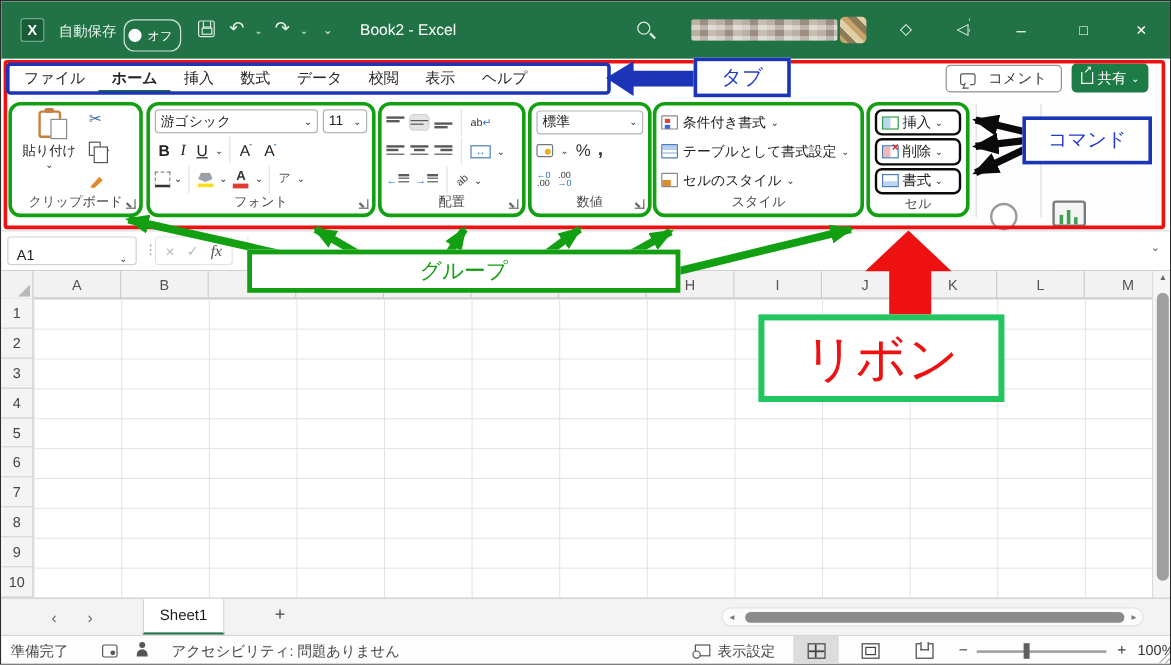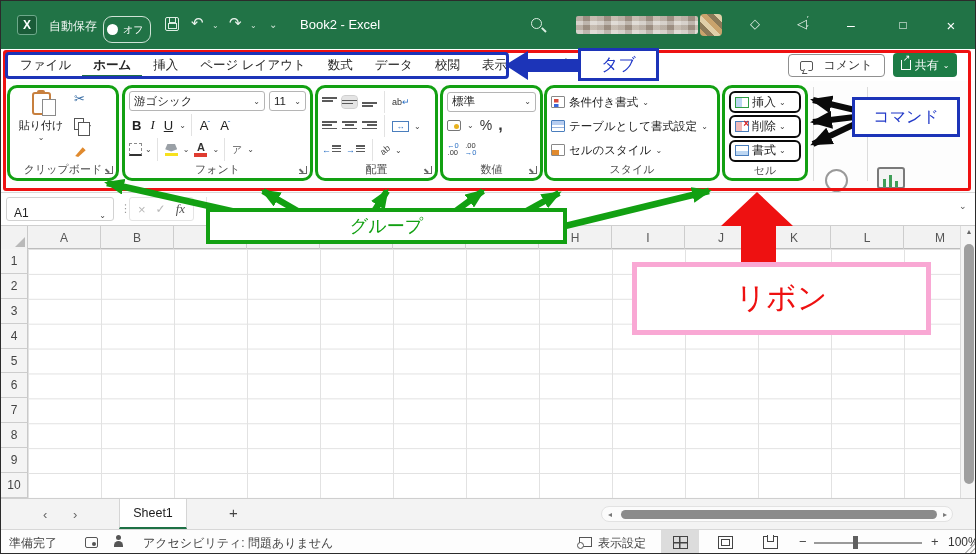--- a/index.html
+++ b/index.html
@@ -209,21 +209,21 @@
   .grip { position:absolute; right:1px; bottom:1px; width:12px; height:12px; background:repeating-linear-gradient(135deg,transparent 0 2px,#bbb 2px 3.5px); clip-path:polygon(100% 0,100% 100%,0 100%); }
 
   
   .red-frame { position:absolute; left:2px; top:49px; width:968px; height:141px; border:3px solid #ee1111; border-radius:3px; z-index:40; pointer-events:none; }
   .blue-frame { position:absolute; left:4px; top:51px; width:504px; height:27px; border:3px solid #1c34b8; border-radius:4px; z-index:40; pointer-events:none; }
   .arrows { position:absolute; left:0; top:0; z-index:50; pointer-events:none; }
   .anno-lbl { position:absolute; background:#fff; display:flex; align-items:center; justify-content:center; z-index:60; }
   .lbl-tab { left:577px; top:47px; width:81px; height:33px; border:3px solid #1c34b8; color:#2038c8; font-size:17px; }
   .lbl-cmd { left:851px; top:96px; width:108px; height:40px; border:3px solid #1c34b8; color:#2038c8; font-size:16px; }
   .lbl-grp { left:205px; top:207px; width:361px; height:36px; border:4px solid #12a012; color:#12a012; font-size:18px; }
-  .lbl-rib { left:631px; top:261px; width:299px; height:73px; border:5px solid #f9a8d4; color:#ee1111; font-size:30px; }
+  .lbl-rib { left:631px; top:261px; width:205px; height:73px; border:5px solid #22c55e; color:#ee1111; font-size:42px; }
 </style>
 </head>
 <body>
 
 <div class="app">
 
   <div class="titlebar">
     <div class="tb logo">X</div>
     <div class="tb autosave-lbl">自動保存</div>
     <div class="tb toggle">
@@ -245,21 +245,20 @@
     <div class="win-btn w-min">–</div>
     <div class="win-btn w-max">□</div>
     <div class="win-btn w-close">×</div>
   </div>
 
   <div class="tabrow">
     <div class="tabs">
       <div class="tab">ファイル</div>
       <div class="tab active">ホーム</div>
       <div class="tab">挿入</div>
-      <div class="tab">ページ レイアウト</div>
       <div class="tab">数式</div>
       <div class="tab">データ</div>
       <div class="tab">校閲</div>
       <div class="tab">表示</div>
       <div class="tab">ヘルプ</div>
     </div>
     <div class="comment-btn">
       <span class="bubble"></span>
       <span>コメント</span>
     </div>

